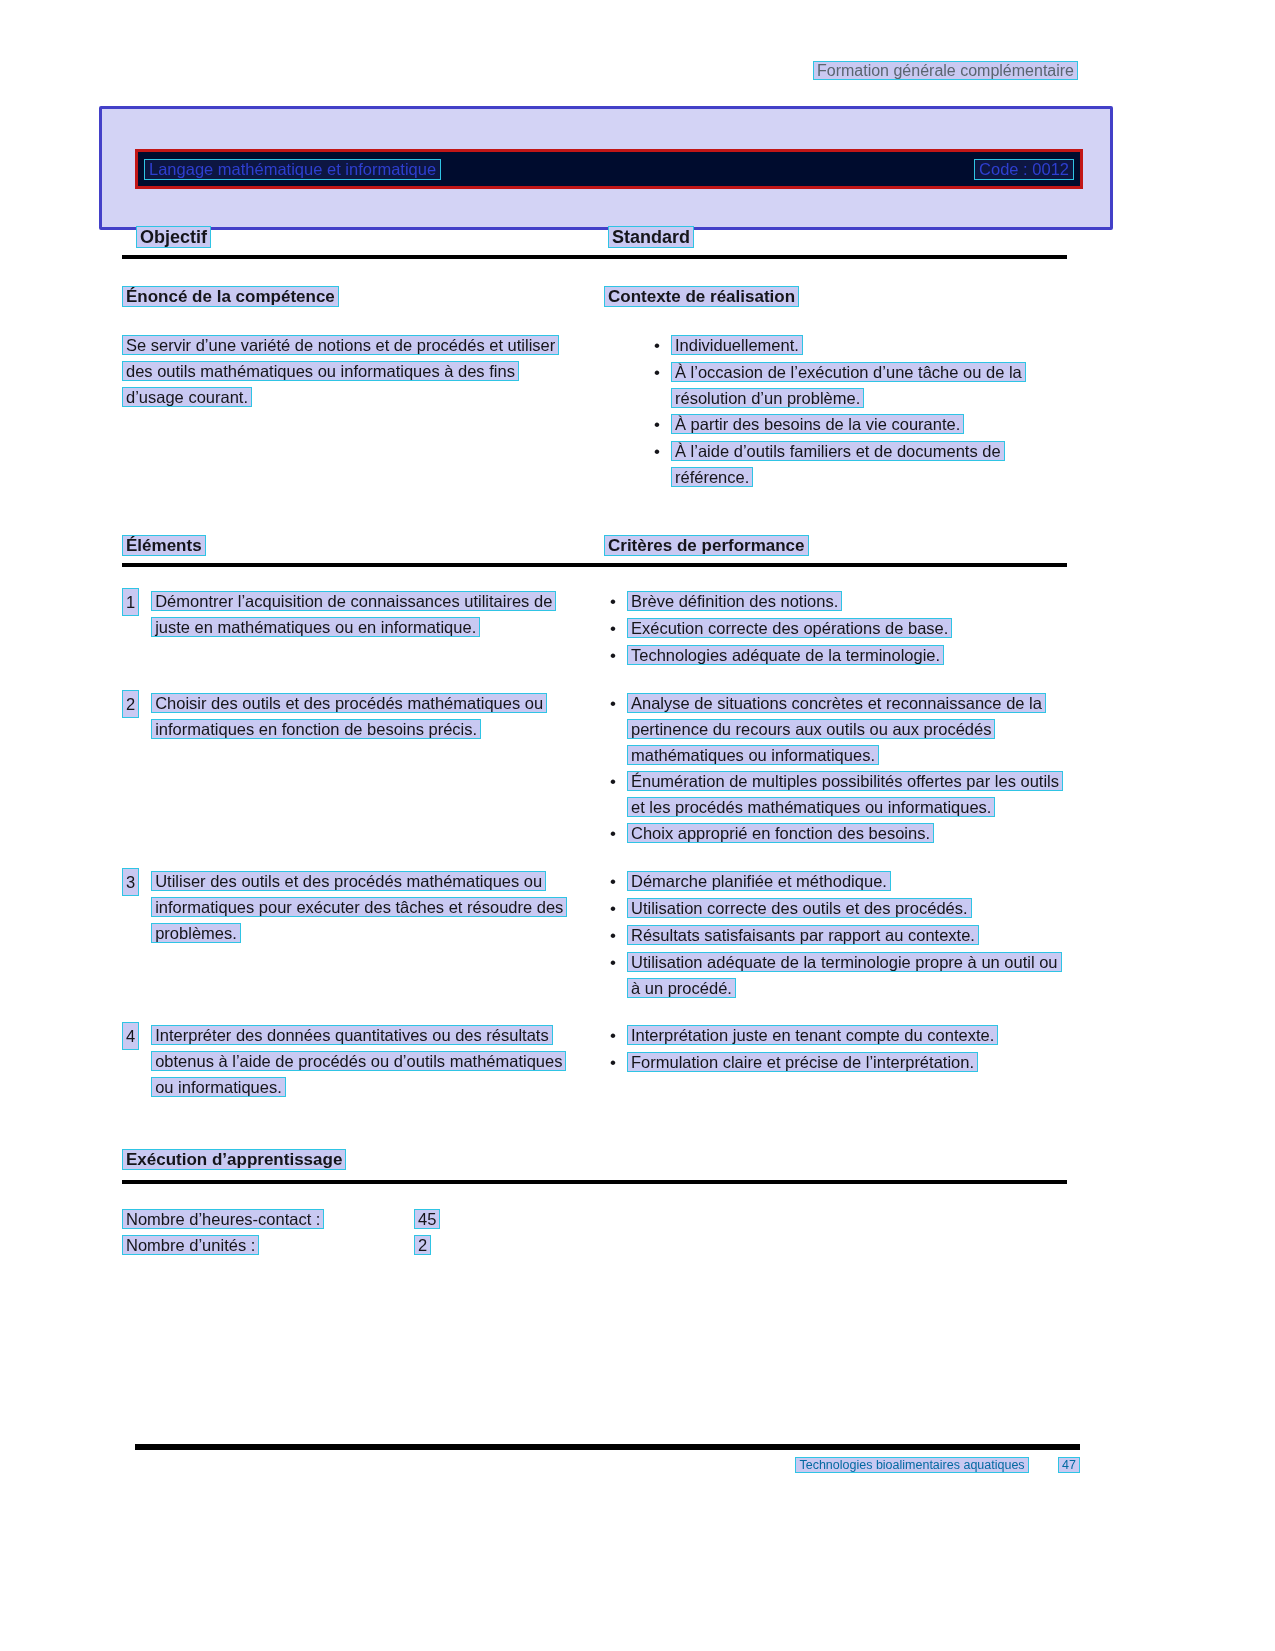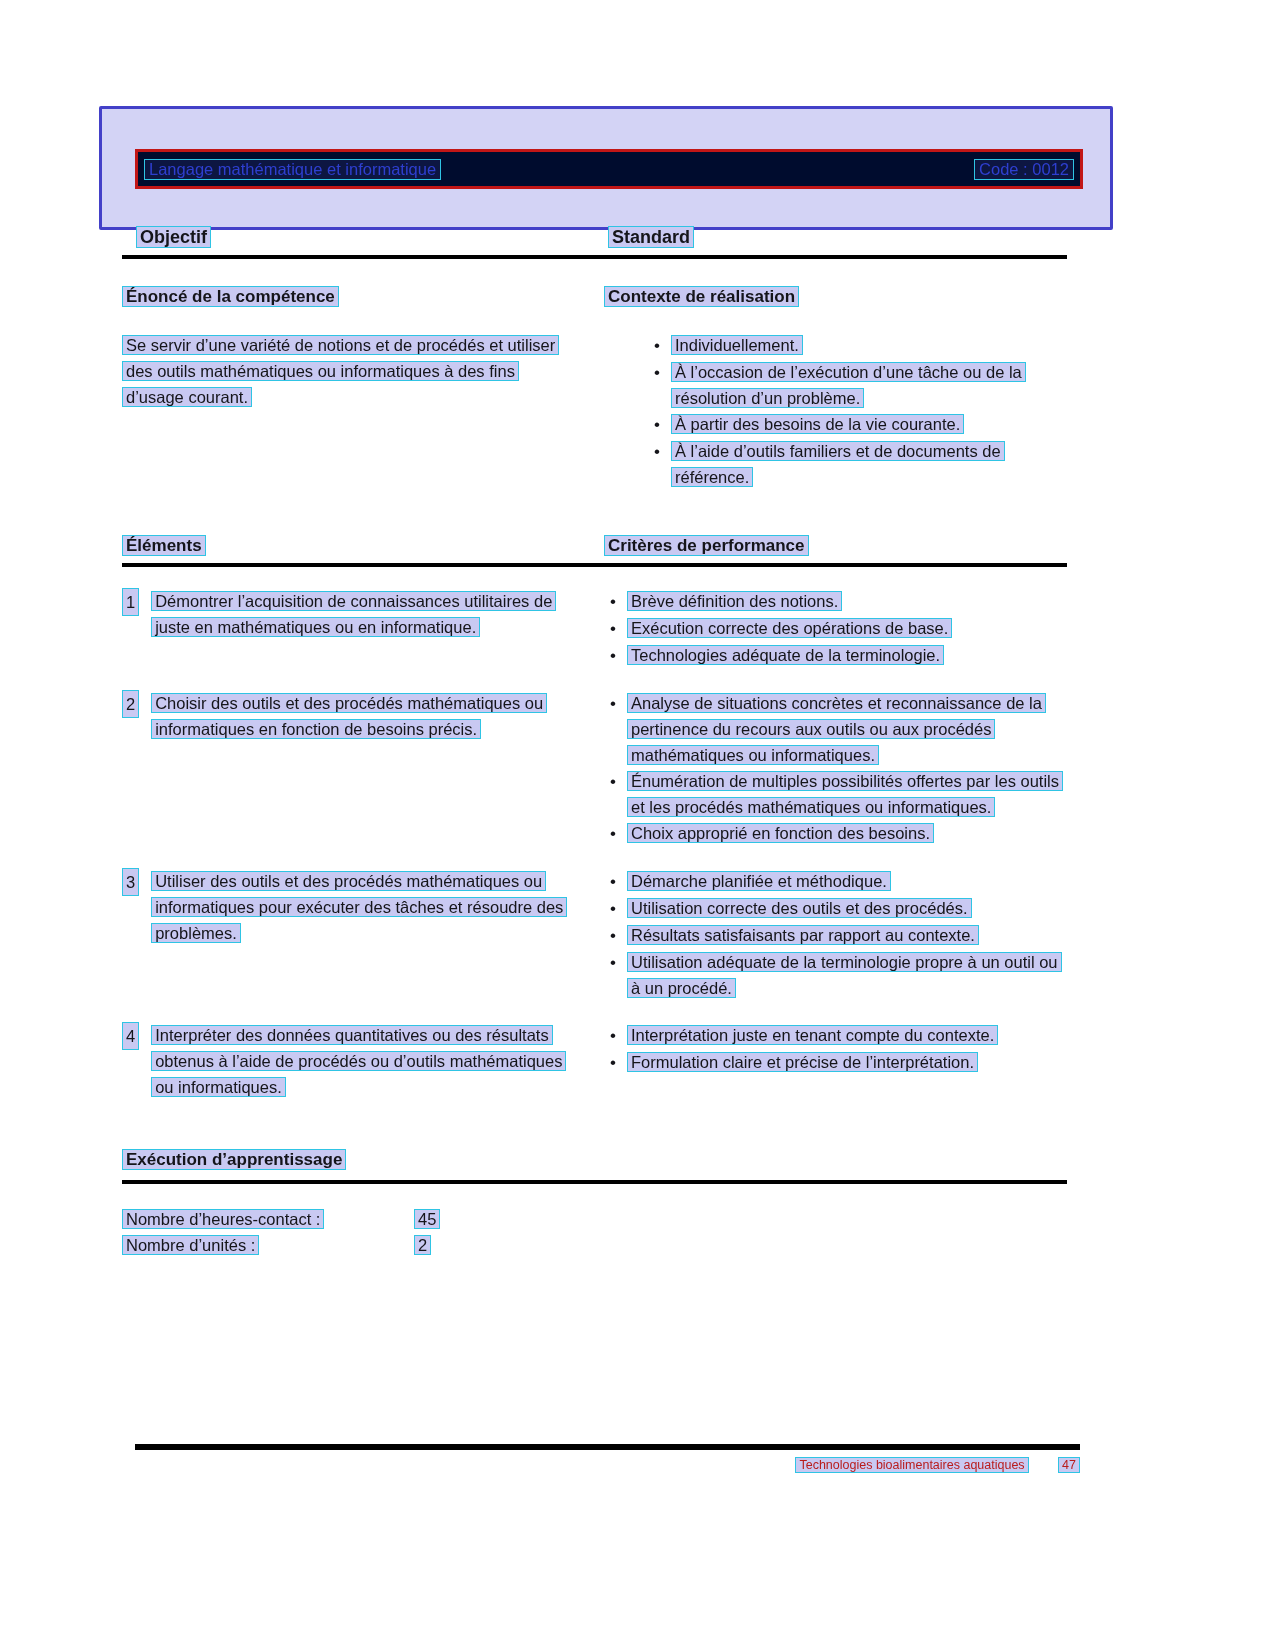--- a/index.html
+++ b/index.html
@@ -94,34 +94,37 @@
   .footer-rule {
     position: absolute;
     top: 1444px; left: 135px; width: 945px; height: 6px;
     background: #000;
   }
   .footer-row {
     position: absolute;
     top: 1458px; left: 135px; width: 945px;
     text-align: right;
     font-size: 12.5px;
-    color: #b91c1c;
+    color: #0369a1;
   }
   .footer-row .pg { margin-left: 26px; }
   .hl-sm {
     background: #c9c9f2;
     border: 1.5px solid #2fc4e4;
     padding: 0 3px;
   }
 </style>
 </head>
 <body>
 
 <div class="page">
 
+  <div class="header-row">
+    <span class="hl">Formation générale complémentaire</span>
+  </div>
 
   <div class="title-box">
     <div class="title-bar">
       <span class="tb-text">Langage mathématique et informatique</span>
       <span class="tb-text">Code : 0012</span>
     </div>
   </div>
 
   <div class="main">
 

